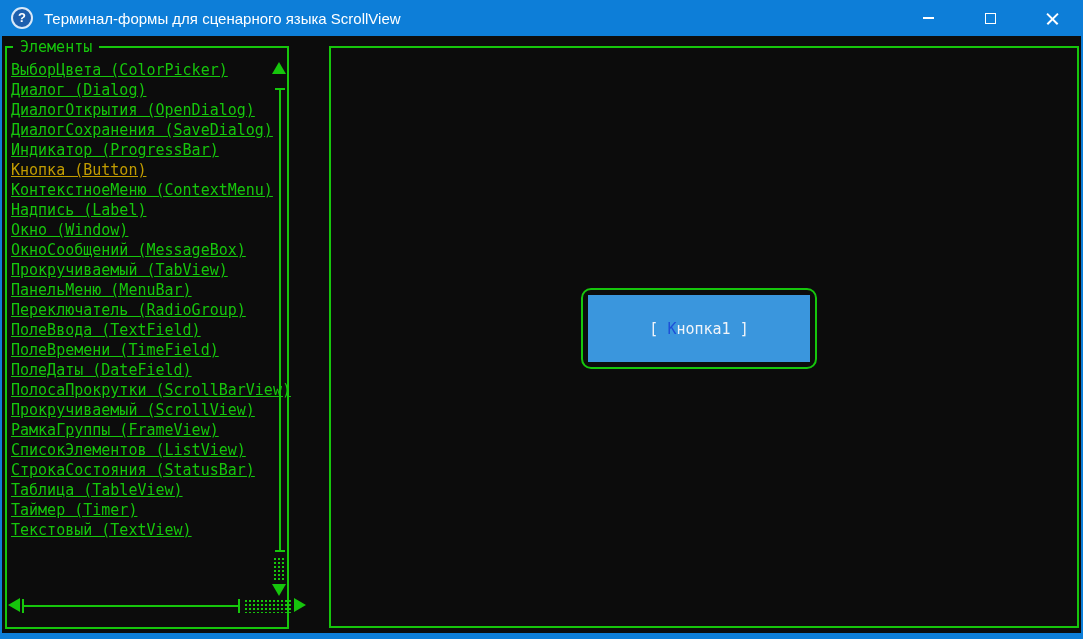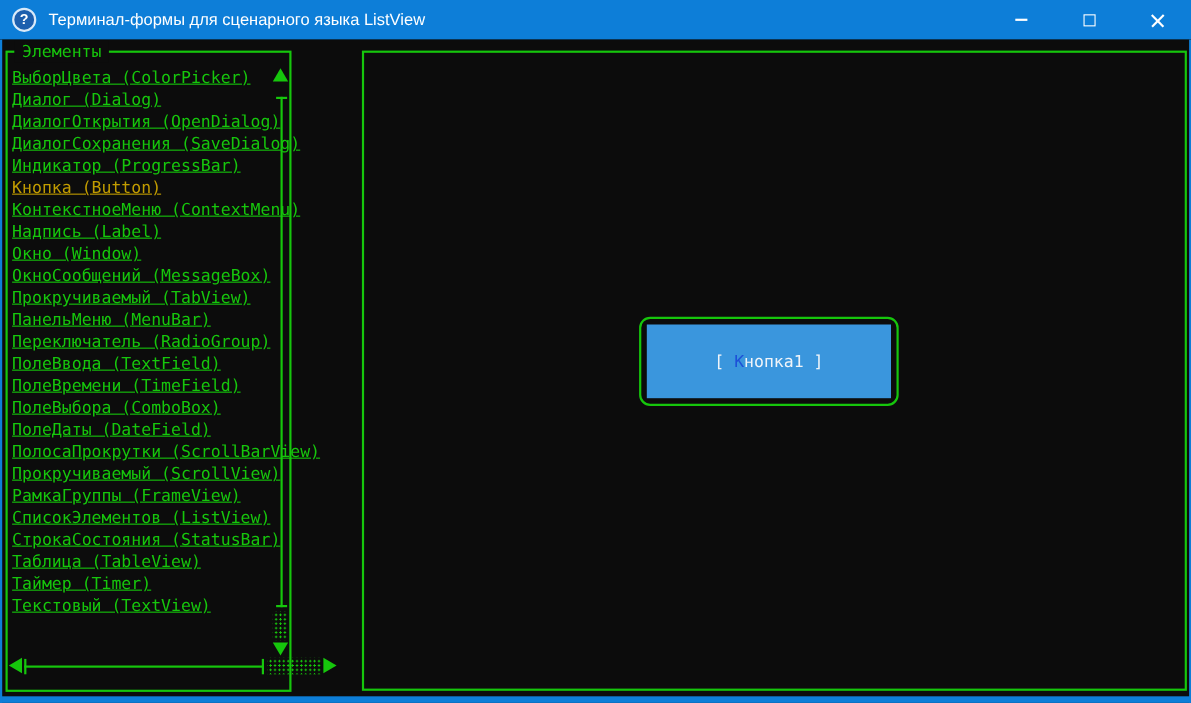--- a/index.html
+++ b/index.html
@@ -47,21 +47,21 @@
   .terminal{
     position:absolute;left:0;top:36px;width:1083px;height:603px;
     background:var(--terminal-bg);
     border-left:2px solid var(--window-border);
     border-right:2px solid var(--window-border);
     border-bottom:6px solid var(--window-border);
   }
   .frame{
     position:absolute;border:2px solid var(--green);background:var(--terminal-bg);
   }
-  .elements-frame{left:5px;top:46px;width:260px;height:583px;}
+  .elements-frame{left:5px;top:46px;width:284px;height:583px;}
   .preview-frame{left:329px;top:46px;width:750px;height:582px;}
   .frame-title{
     position:absolute;top:-11px;left:6px;background:var(--terminal-bg);
     padding:0 7px;color:var(--green);font-size:15px;line-height:20px;white-space:pre;
   }
   
   .list{position:absolute;left:2px;top:12px;width:292px;}
   .list-item{
     height:20px;line-height:20px;font-size:15px;padding-left:2px;
     color:var(--green);white-space:pre;overflow:hidden;cursor:default;text-decoration:underline;
@@ -102,21 +102,21 @@
 </style>
 </head>
 <body>
 
 <div class="window">
 
   <div class="titlebar">
     <div class="app-icon">
       <span>?</span>
     </div>
-    <div class="title">Терминал-формы для сценарного языка ListView</div>
+    <div class="title">Терминал-формы для сценарного языка ScrollView</div>
     <div class="controls">
       <div class="ctrl">
         <span class="glyph-min"></span>
       </div>
       <div class="ctrl">
         <span class="glyph-max"></span>
       </div>
       <div class="ctrl">
         <span class="glyph-x">
             <i class="x1"></i>
@@ -140,21 +140,20 @@
         <div class="list-item selected"><span>Кнопка (Button)</span></div>
         <div class="list-item"><span>КонтекстноеМеню (ContextMenu)</span></div>
         <div class="list-item"><span>Надпись (Label)</span></div>
         <div class="list-item"><span>Окно (Window)</span></div>
         <div class="list-item"><span>ОкноСообщений (MessageBox)</span></div>
         <div class="list-item"><span>Прокручиваемый (TabView)</span></div>
         <div class="list-item"><span>ПанельМеню (MenuBar)</span></div>
         <div class="list-item"><span>Переключатель (RadioGroup)</span></div>
         <div class="list-item"><span>ПолеВвода (TextField)</span></div>
         <div class="list-item"><span>ПолеВремени (TimeField)</span></div>
-        <div class="list-item"><span>ПолеВыбора (ComboBox)</span></div>
         <div class="list-item"><span>ПолеДаты (DateField)</span></div>
         <div class="list-item"><span>ПолосаПрокрутки (ScrollBarView)</span></div>
         <div class="list-item"><span>Прокручиваемый (ScrollView)</span></div>
         <div class="list-item"><span>РамкаГруппы (FrameView)</span></div>
         <div class="list-item"><span>СписокЭлементов (ListView)</span></div>
         <div class="list-item"><span>СтрокаСостояния (StatusBar)</span></div>
         <div class="list-item"><span>Таблица (TableView)</span></div>
         <div class="list-item"><span>Таймер (Timer)</span></div>
         <div class="list-item"><span>Текстовый (TextView)</span></div>
       </div>

